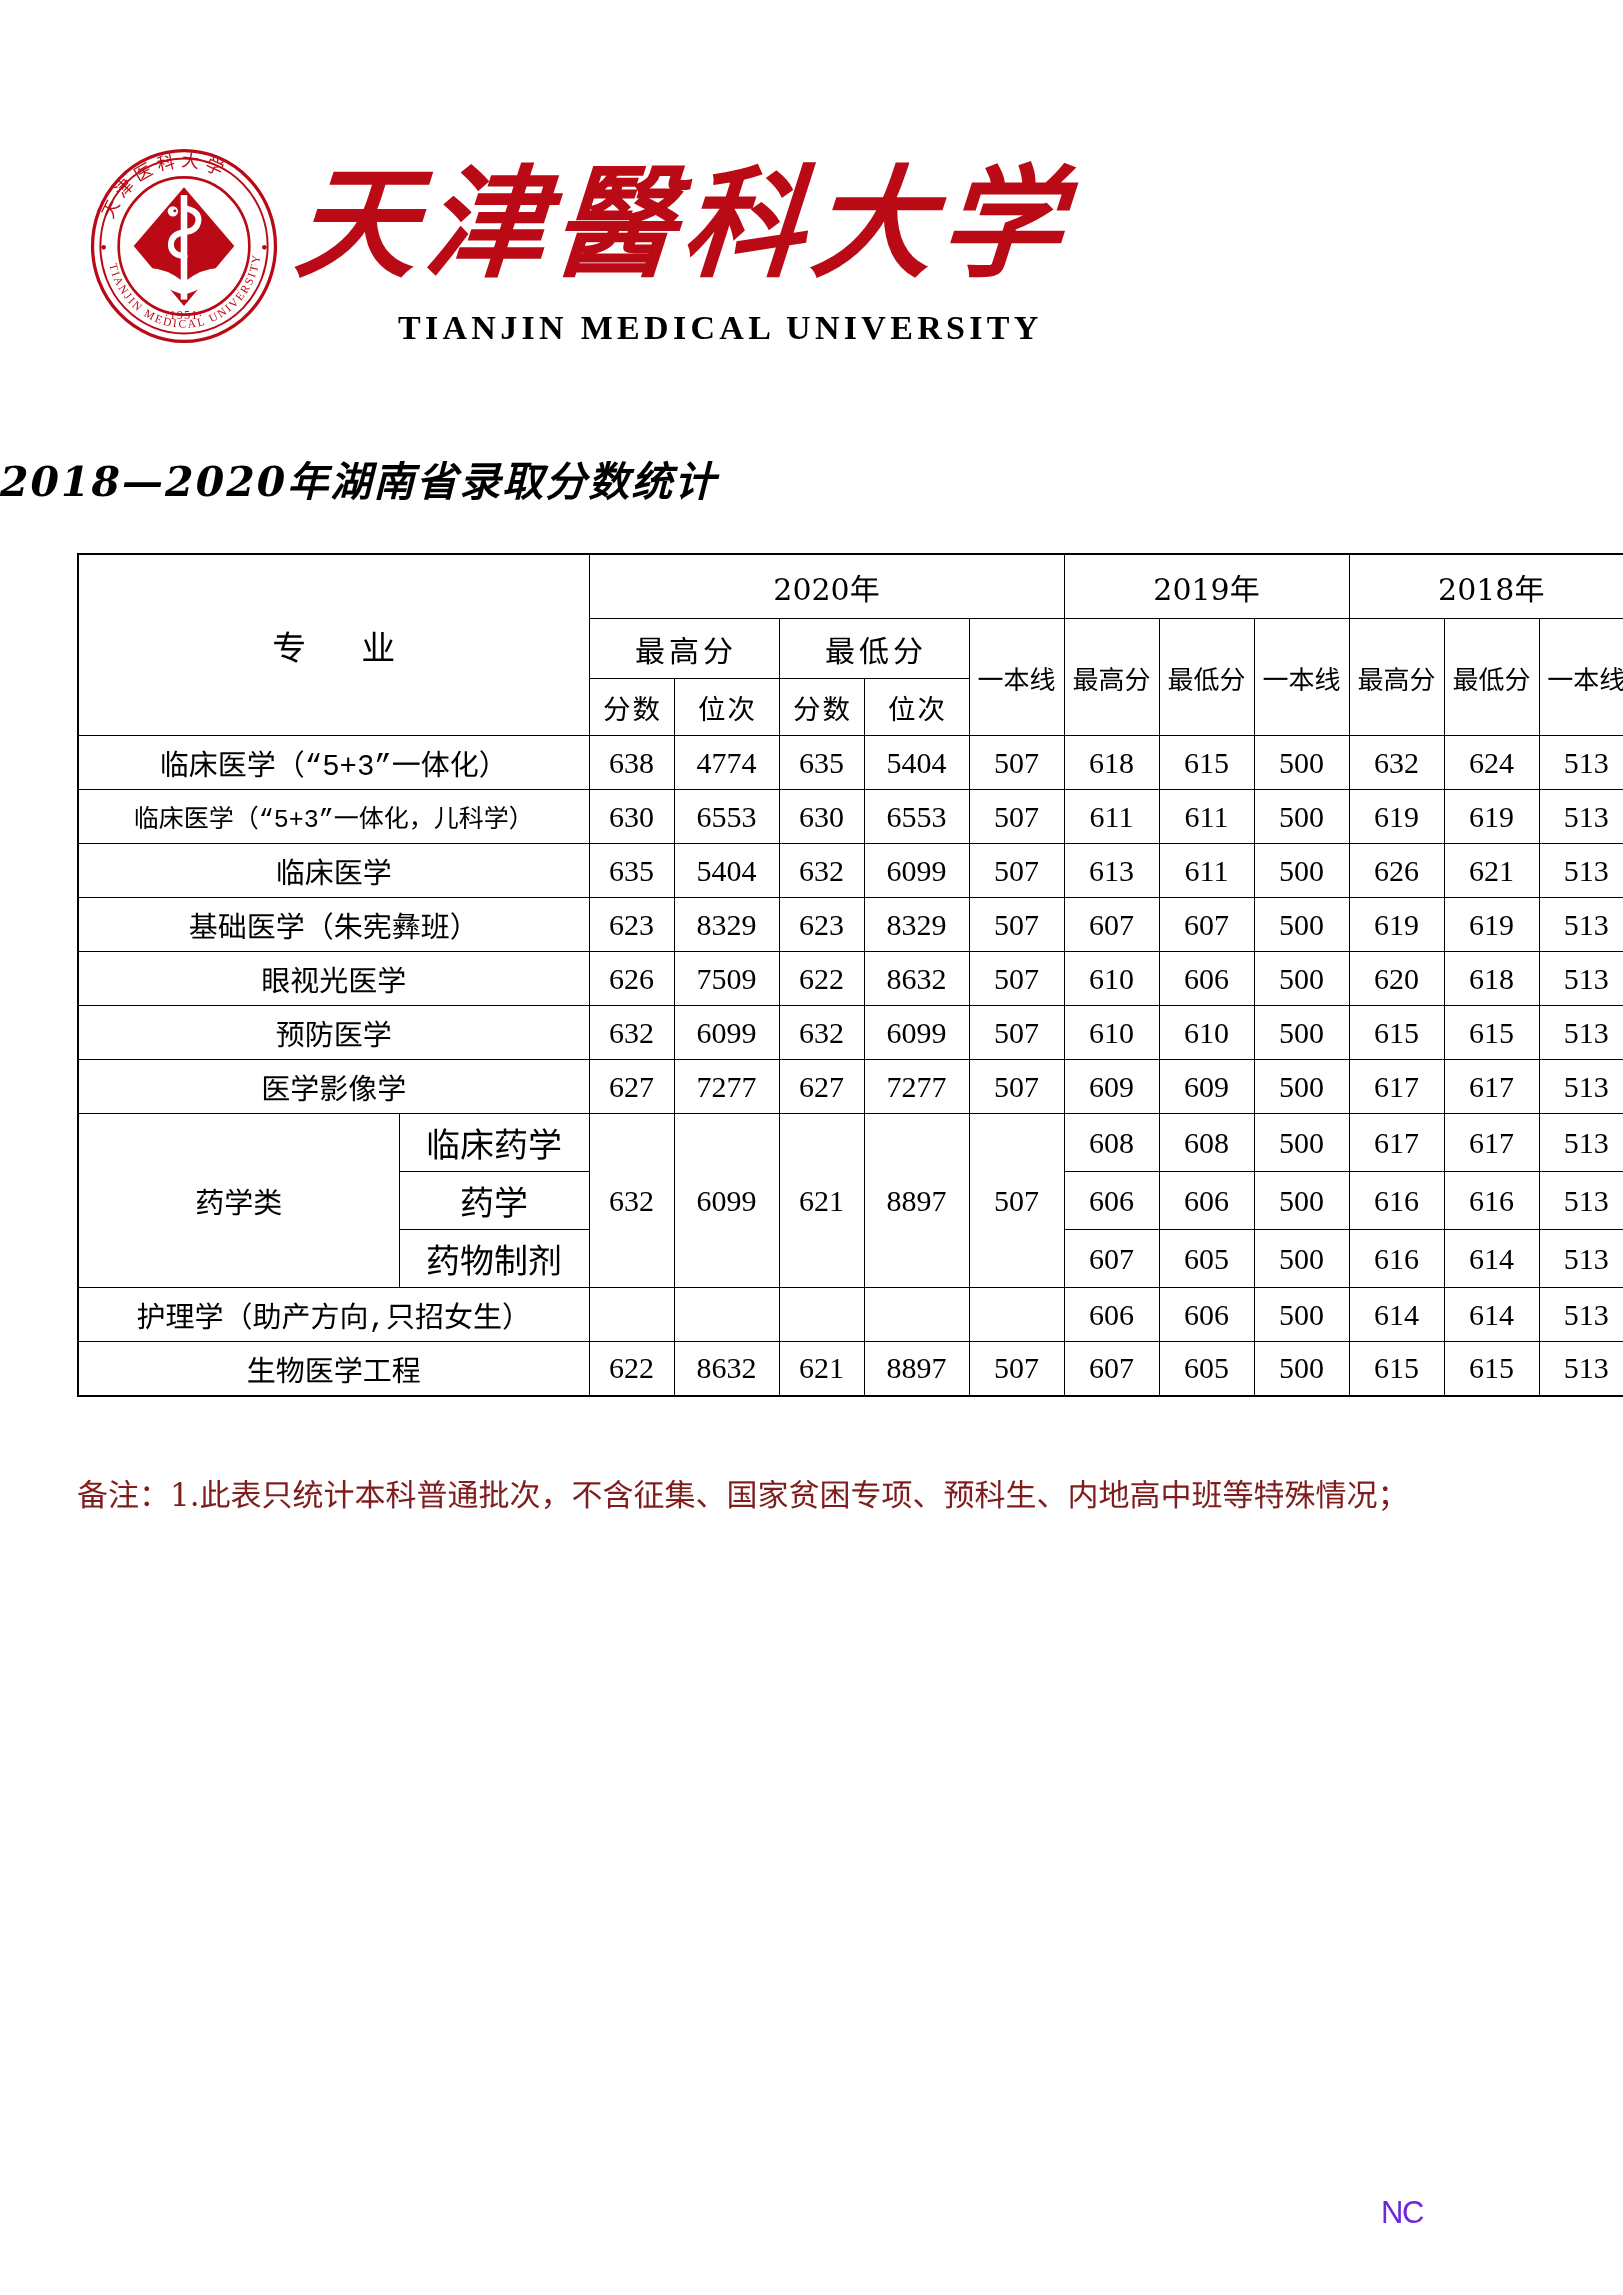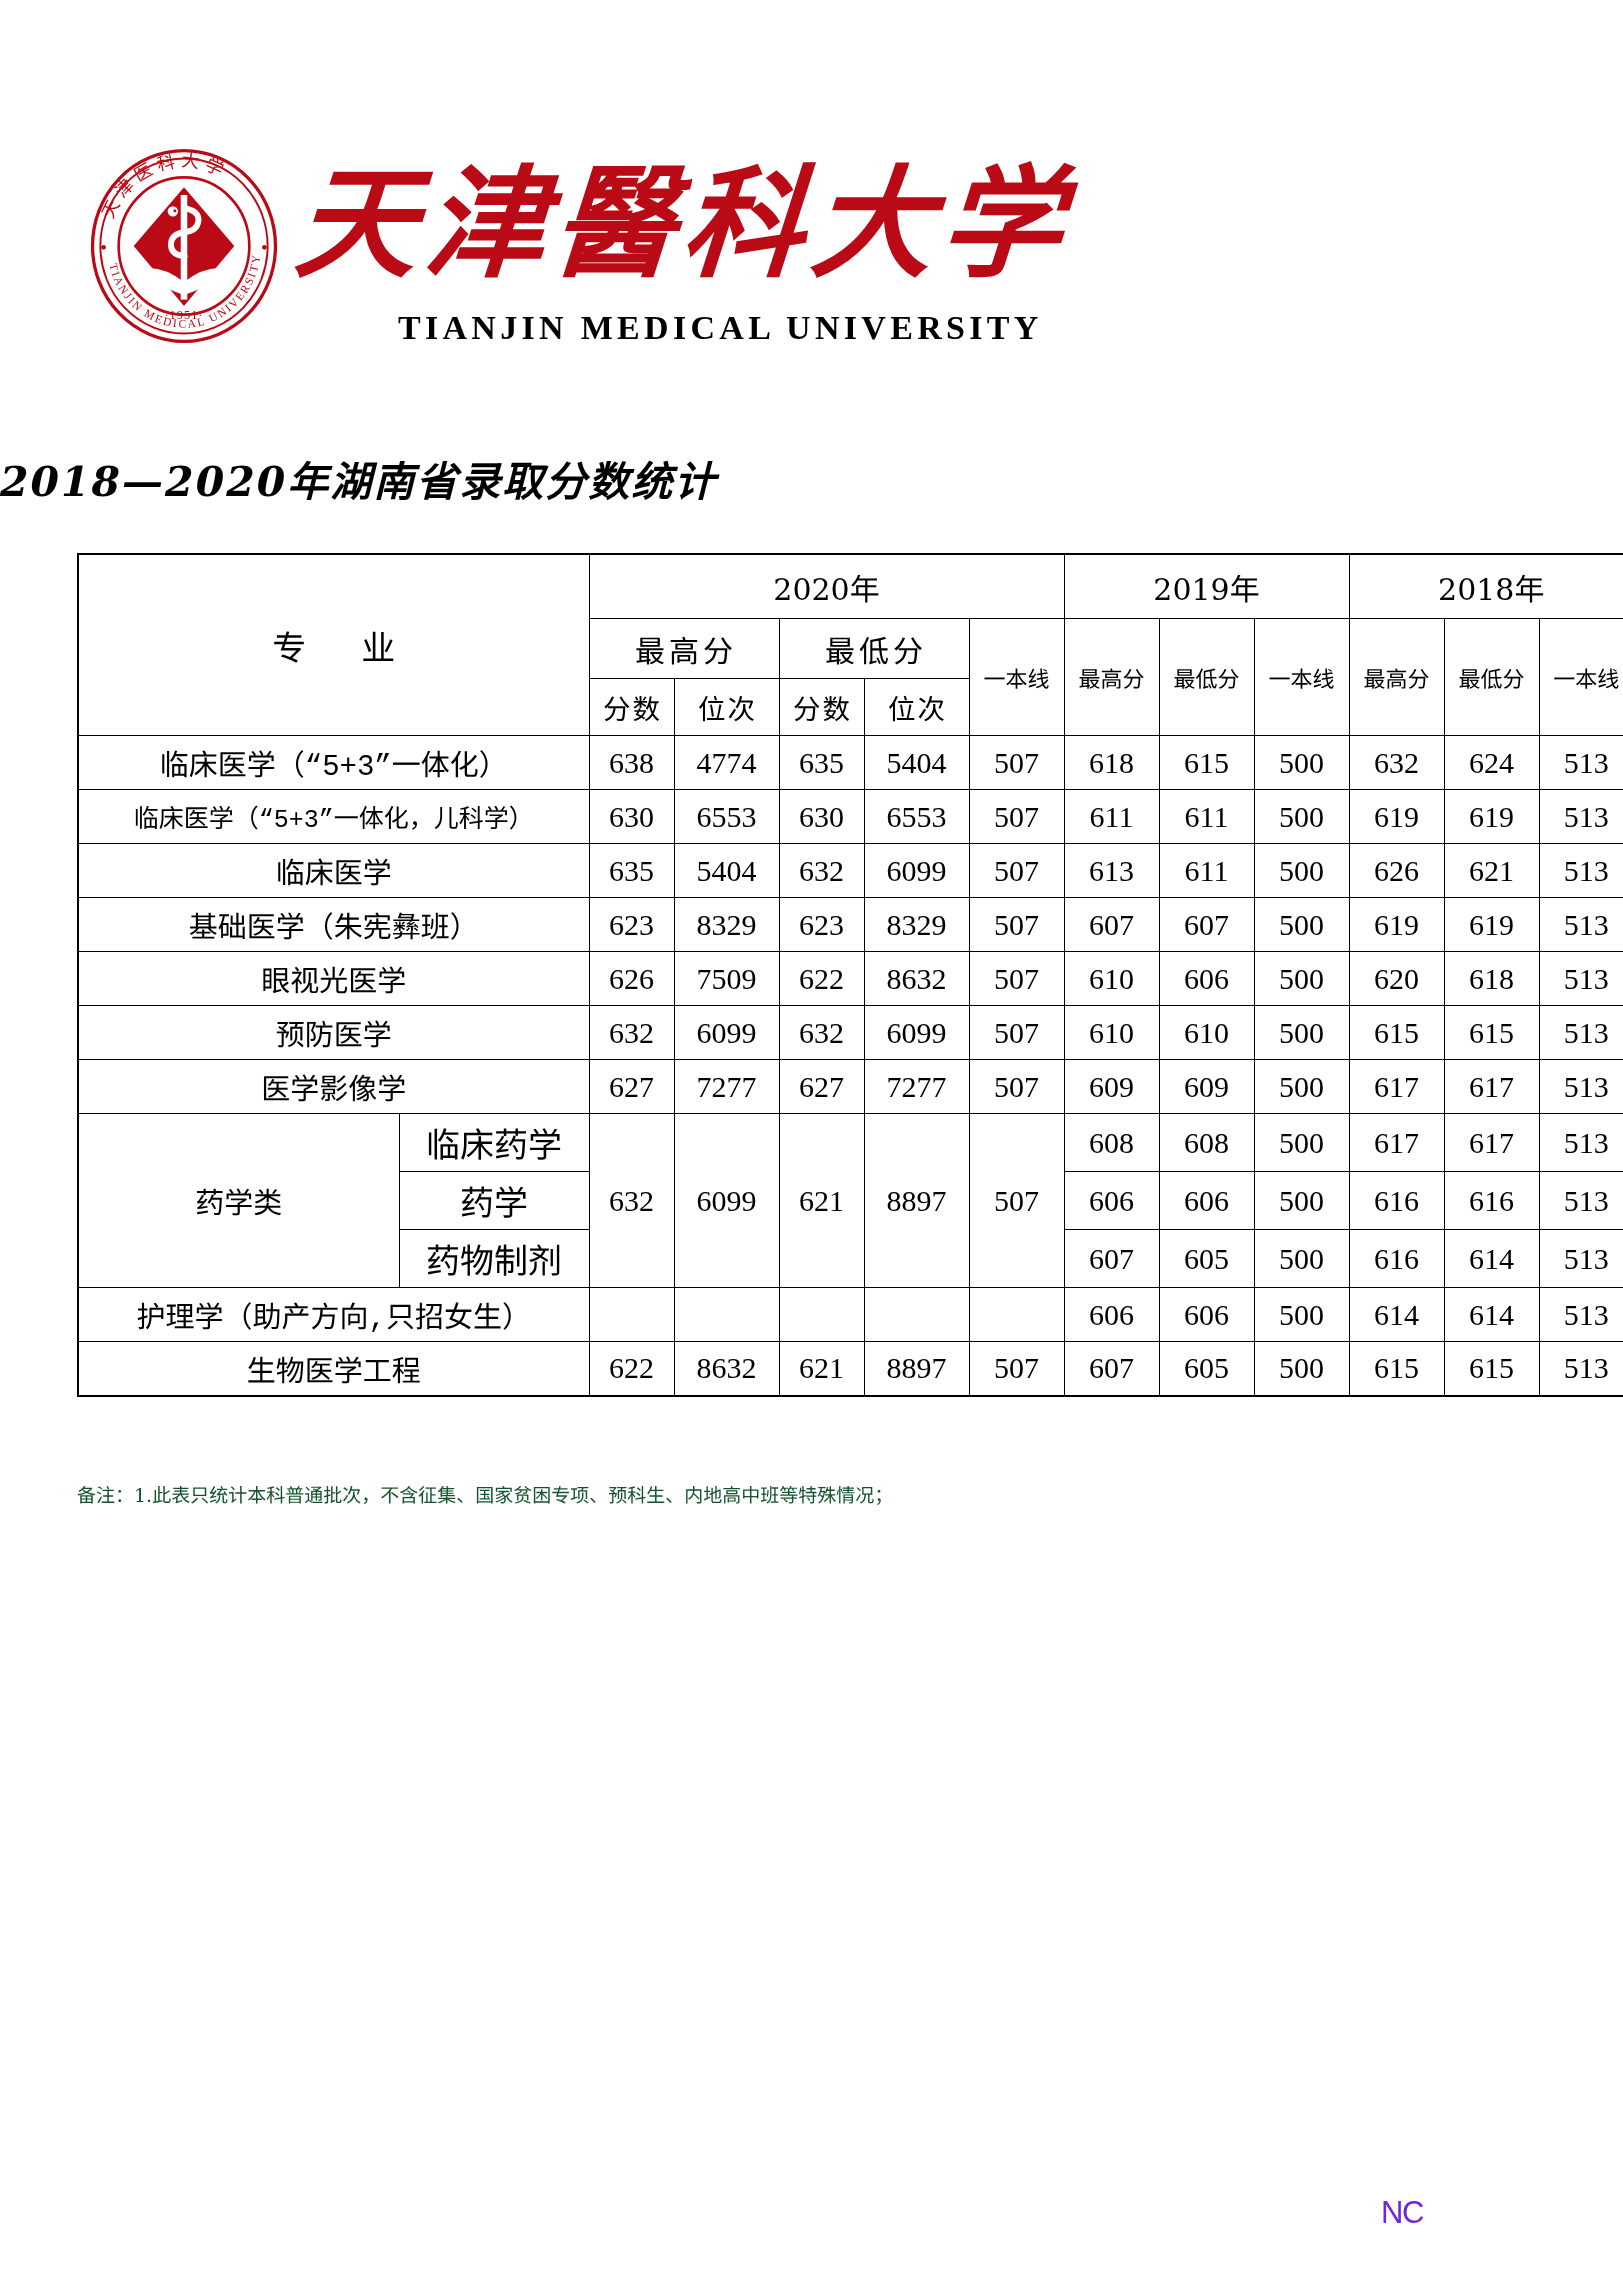--- a/index.html
+++ b/index.html
@@ -133,21 +133,21 @@
     font-family: "DejaVu Serif", "Liberation Serif", serif;
   }
   .th-sm {
     font-size: 27.5px;
     height: 56px;
     letter-spacing: 2px;
     text-indent: 2px;
     font-family: "DejaVu Serif", "Liberation Serif", serif;
   }
   .th-line {
-    font-size: 22px;
+    font-size: 26px;
     letter-spacing: 0px;
     font-family: "DejaVu Serif", "Liberation Serif", serif;
   }
 
   td.major-cell {
     text-align: left;
     padding-left: 14.4px;
     font-size: 29px;
     font-family: Liberation Mono, monospace;
     white-space: nowrap;
@@ -169,23 +169,23 @@
   tr.data-row { height: 54px; }
   tr.data-row.tall { height: 58px; }
 
   
   .notes {
     position: absolute;
     left: 77px;
     top: 1472px;
     width: 1374px;
     font-family: "DejaVu Serif", "Liberation Serif", serif;
-    font-size: 19px;
+    font-size: 31px;
     line-height: 47px;
-    color: #14532d;
+    color: #7f1d1d;
   }
   .notes .note-line-2 { padding-left: 77px; }
 
   
   .footer-mark {
     position: absolute;
     left: 1381px;
     top: 2195px;
     font-family: "Liberation Sans", "DejaVu Sans", sans-serif;
     font-size: 31px;

